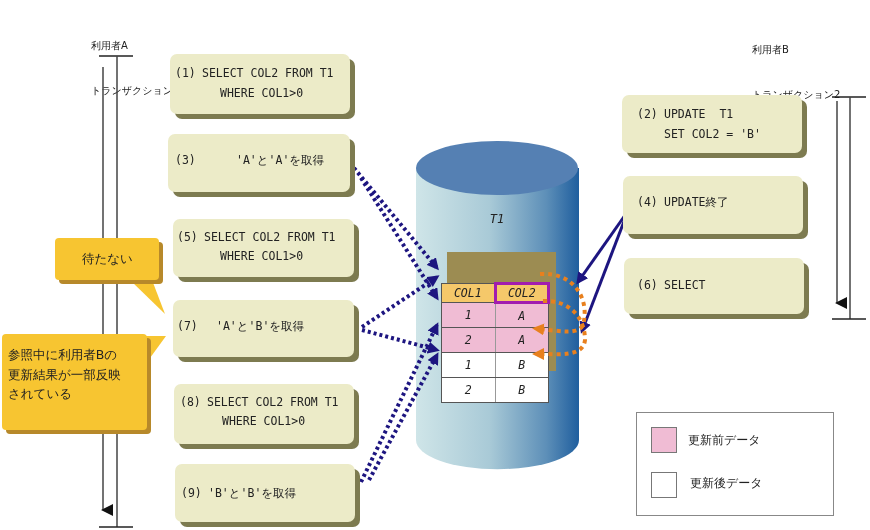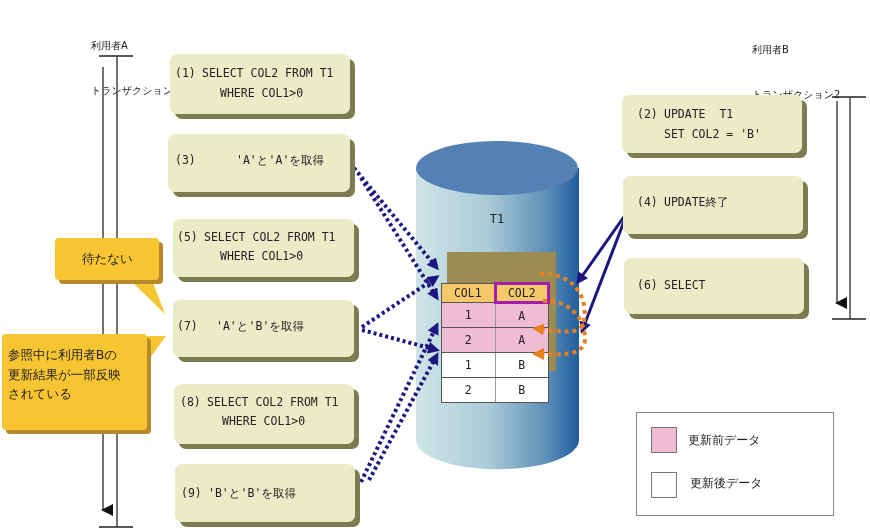--- a/index.html
+++ b/index.html
@@ -79,21 +79,21 @@
     <line x1="361" y1="482" x2="437" y2="325" marker-end="url(#navyHeadBig)"></line>
     <line x1="369" y1="480" x2="437" y2="355" marker-end="url(#navyHeadBig)"></line>
   </g>
 
   <g fill="none" stroke="#1d1580" stroke-width="3">
     <line x1="628" y1="211" x2="578" y2="282" marker-end="url(#navyHeadBig)"></line>
     <line x1="628" y1="211" x2="582" y2="331" marker-end="url(#navyHeadBig)"></line>
   </g>
 </svg>
 
-<div class="abs" style="left:441px; top:246px; width:109px; height:149px;">
+<div class="abs" style="left:441px; top:246px; width:109px; height:149px;font-style:italic;">
   <div class="abs" style="left:6px; top:6px; width:109px; height:119px; background:#9c8c52;"></div>
   <div class="abs" style="left:-19px; top:-34px; width:150px; text-align:center; font-family:'DejaVu Sans Mono','Liberation Mono',monospace; font-size:12px;">T1</div>
   <table style="position:absolute; left:0; top:0; width:109px; border-collapse:collapse; font-family:'DejaVu Sans Mono','Liberation Mono',monospace; font-size:11.5px; color:#222;margin-top:36px;">
     <tbody>
         <tr style="background:#f5c86a; height:18px;">
       <th style="border:1px solid #555; border-right:1px solid #999; font-weight:normal; width:50%;">COL1</th>
       <th style="border:3px solid #a21caf; font-weight:normal;">COL2</th>
     </tr>
     <tr style="background:#f0bcd4; height:25px;">
       <td style="border:1px solid #555; border-right:1px solid #999; text-align:center;">1</td>

